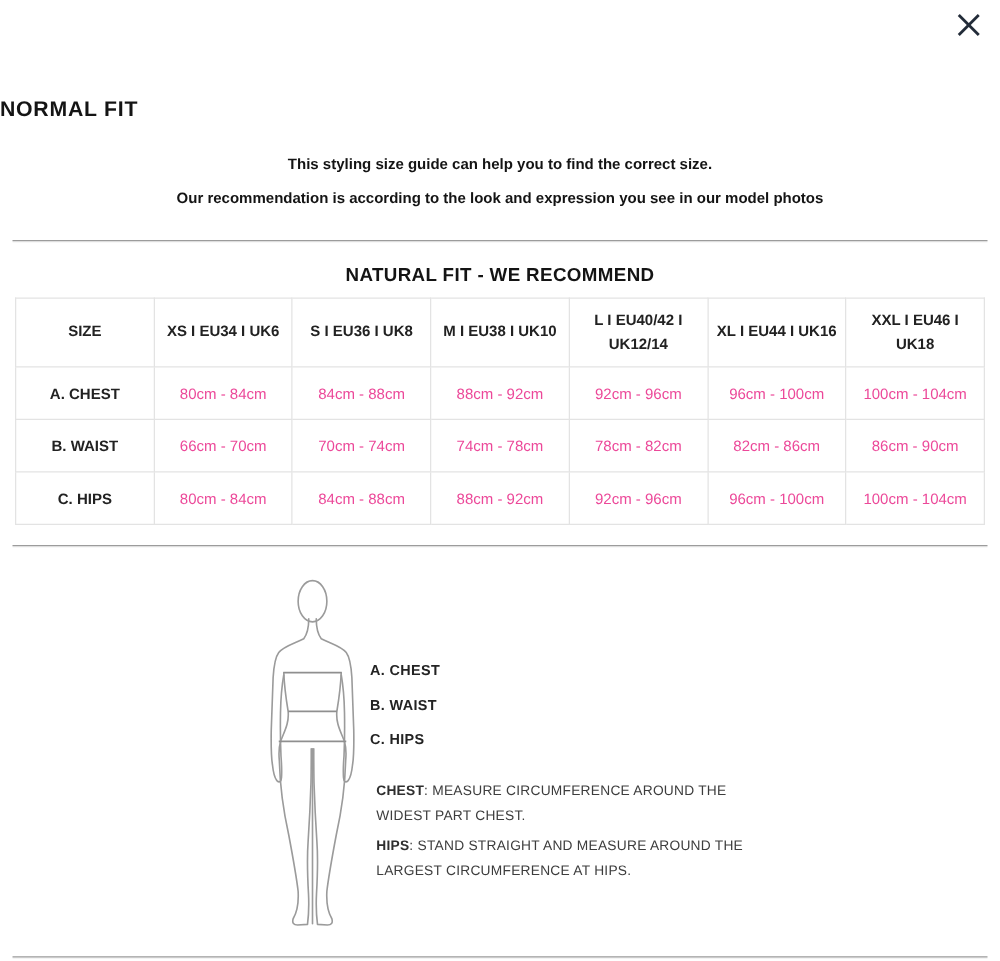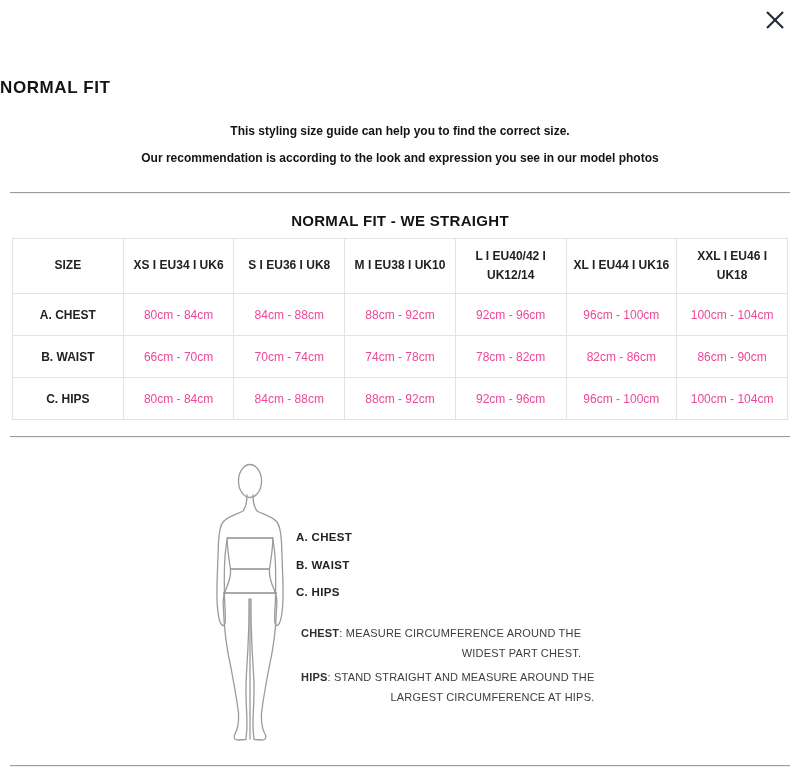--- a/index.html
+++ b/index.html
@@ -138,21 +138,21 @@
     left: 301px;
     top: 623px;
     font-size: 11px;
     letter-spacing: 0.2px;
     color: #3d3d3d;
   }
   .instructions p {
     display: table;
     margin: 0 0 2px 0;
     line-height: 20px;
-    text-align: right;
+    text-align: left;
   }
   .instructions .iline { display: block; white-space: nowrap; }
   .instructions b { color: #2e2e2e; font-weight: 700; }
 </style>
 </head>
 <body>
 
 <div class="canvas">
 
   <button class="close-btn" aria-label="Close">
@@ -164,21 +164,21 @@
 
   <div class="modal-title">NORMAL FIT</div>
 
   <div class="modal-desc">
     <div>This styling size guide can help you to find the correct size.</div>
     <div>Our recommendation is according to the look and expression you see in our model photos</div>
   </div>
 
   <div class="divider divider-1"></div>
 
-  <div class="section-title">NORMAL FIT - WE STRAIGHT</div>
+  <div class="section-title">NATURAL FIT - WE RECOMMEND</div>
 
   <div class="size-table-wrap">
     <table class="size-table">
       <thead>
         <tr>
           <th>SIZE</th>
           <th>XS I EU34 I UK6</th>
           <th>S I EU36 I UK8</th>
           <th>M I EU38 I UK10</th>
           <th>L I EU40/42 I UK12/14</th>

